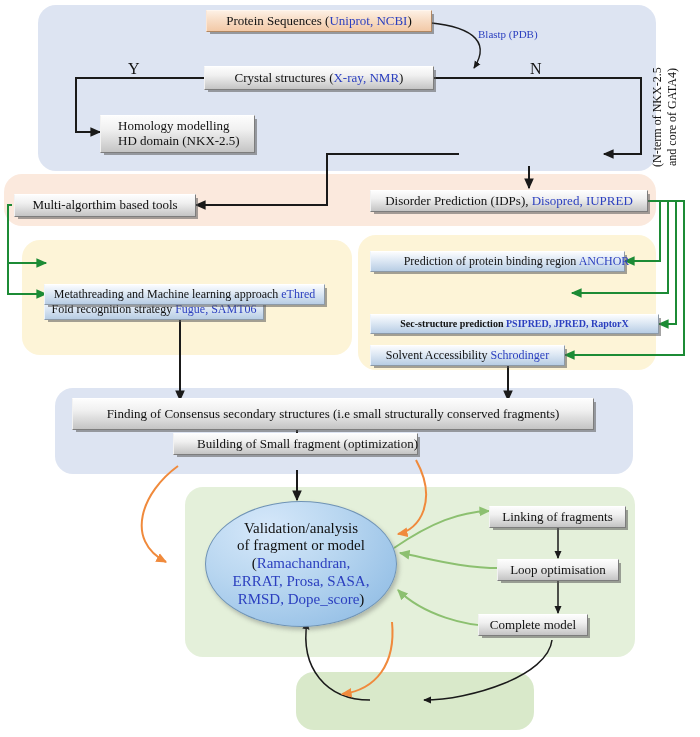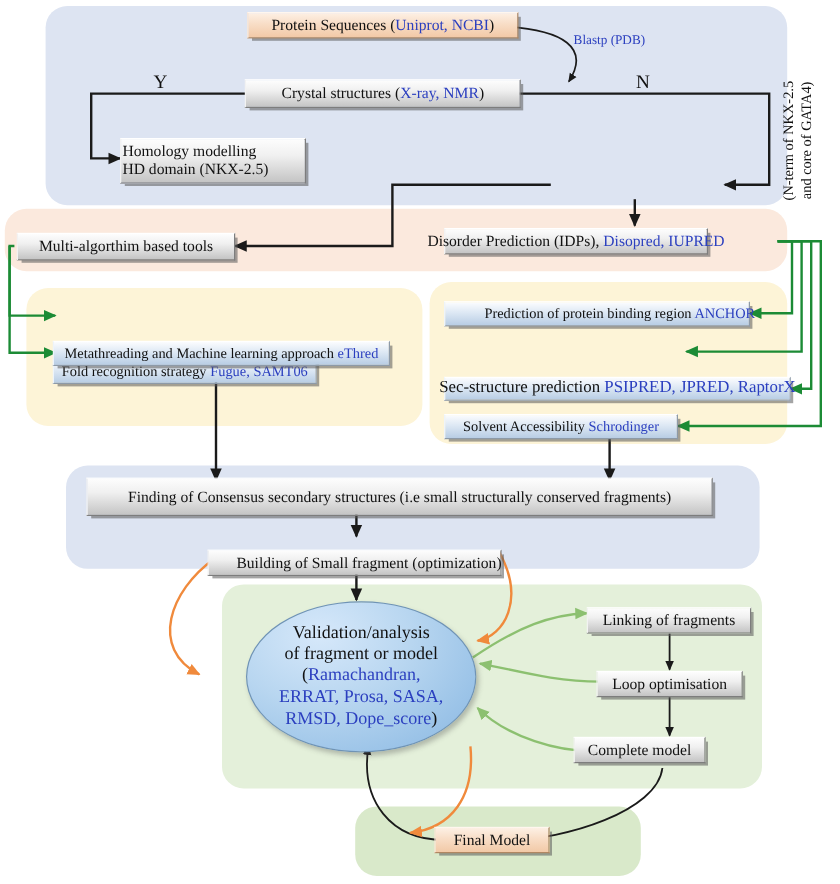--- a/index.html
+++ b/index.html
@@ -45,21 +45,21 @@
     border-top-color:#fff6ee;
     border-left-color:#fbe6d5;
   }
   
   .n-blue{
     background:linear-gradient(180deg,#fbfcfe 0%,#dde8f4 45%,#b8cde4 100%);
     border-color:#8d9aa8;
     border-top-color:#ffffff;
     border-left-color:#eef4fa;
   }
-  .small{font-size:14px;font-weight:normal;text-align:right;}
+  .small{font-size:10px;font-weight:bold;text-align:right;}
   .wrap{white-space:normal;}
 
   
   .ellipse{
     position:absolute;border-radius:50%;
     background:radial-gradient(ellipse at 32% 22%, #d6e8fa 0%, #b8d6f0 42%, #9cc4e8 75%, #8ab6e0 100%);
     border:1px solid #6f93b5;
     display:flex;align-items:center;justify-content:center;
     text-align:center;line-height:1.18;font-size:15px;color:#111;
     box-shadow:2px 3px 4px rgba(80,80,80,.35);
@@ -160,31 +160,31 @@
   </svg>
 
   <div class="node n-peach" style="left:206px;top:10px;width:226px;height:22px;">
     <span><span>Protein Sequences (</span><span class="blue-t">Uniprot, NCBI</span><span>)</span></span>
   </div>
 
   <div class="node n-grey" style="left:204px;top:66px;width:230px;height:24px;">
     <span><span>Crystal structures (</span><span class="blue-t">X-ray, NMR</span><span>)</span></span>
   </div>
 
-  <div class="node n-grey wrap" style="left:100px;top:115px;width:155px;height:38px;flex-direction:column;align-items:flex-start;padding-left:1px;justify-content:center;">
+  <div class="node n-grey wrap" style="left:100px;top:115px;width:155px;height:38px;flex-direction:column;align-items:flex-start;padding-left:17px;justify-content:center;">
     <span>Homology modelling</span>
     <span>HD domain (NKX-2.5)</span>
   </div>
 
 
   <div class="node n-grey" style="left:14px;top:194px;width:182px;height:23px;">
     <span>Multi-algorthim based tools</span>
   </div>
 
-  <div class="node n-grey" style="left:370px;top:190px;width:220px;height:22px;">
+  <div class="node n-grey" style="left:370px;top:190px;width:278px;height:22px;">
     <span><span>Disorder Prediction (IDPs), </span><span class="blue-t">Disopred, IUPRED</span></span>
   </div>
 
   <div class="node n-blue" style="left:44px;top:253px;width:220px;height:21px;font-size:12px;margin-top:46px;">
     <span><span>Fold recognition strategy </span><span class="blue-t">Fugue, SAMT06</span></span>
   </div>
 
   <div class="node n-blue" style="left:44px;top:284px;width:281px;height:21px;font-size:12px;">
     <span><span>Metathreading and Machine learning approach </span><span class="blue-t">eThred</span></span>
   </div>
@@ -199,21 +199,21 @@
   </div>
 
   <div class="node n-blue" style="left:370px;top:345px;width:195px;height:21px;font-size:12px;">
     <span><span>Solvent Accessibility </span><span class="blue-t">Schrodinger</span></span>
   </div>
 
   <div class="node n-grey" style="left:72px;top:398px;width:522px;height:32px;font-size:13px;">
     <span>Finding of Consensus secondary structures (i.e small structurally conserved fragments)</span>
   </div>
 
-  <div class="node n-grey" style="left:173px;top:458px;width:245px;height:22px;padding-left:24px;">
+  <div class="node n-grey" style="left:173px;top:433px;width:245px;height:22px;padding-left:24px;">
     <span>Building of Small fragment (optimization)</span>
   </div>
 
   <div class="ellipse" style="left:205px;top:501px;width:190px;height:124px;">
     <div>
       <span>Validation/analysis</span><br>
       <span>of fragment or model</span><br>
       <span>(</span><span class="blue-t">Ramachandran,</span><br>
       <span class="blue-t">ERRAT, Prosa, SASA,</span><br>
       <span class="blue-t">RMSD, Dope_score</span><span>)</span>
@@ -225,23 +225,20 @@
   </div>
 
   <div class="node n-grey" style="left:478px;top:614px;width:110px;height:22px;">
     <span>Complete model</span>
   </div>
 
   <div class="node n-grey" style="left:497px;top:559px;width:122px;height:22px;">
     <span>Loop optimisation</span>
   </div>
 
-  <div class="node n-peach" style="left:362px;top:689px;width:96px;height:22px;">
-    <span>Final Model</span>
-  </div>
 
   <div class="lbl lbl-blue" style="left:478px;top:28px;font-size:11px;">Blastp (PDB)</div>
 
   <div class="lbl" style="left:128px;top:60px;font-size:16px;">Y</div>
 
   <div class="lbl" style="left:530px;top:60px;font-size:16px;">N</div>
 
   <div class="vert" style="left:650px;top:52px;height:130px;">
     <span>(N-term of NKX-2.5</span><br>
     <span>and core of GATA4)</span>

